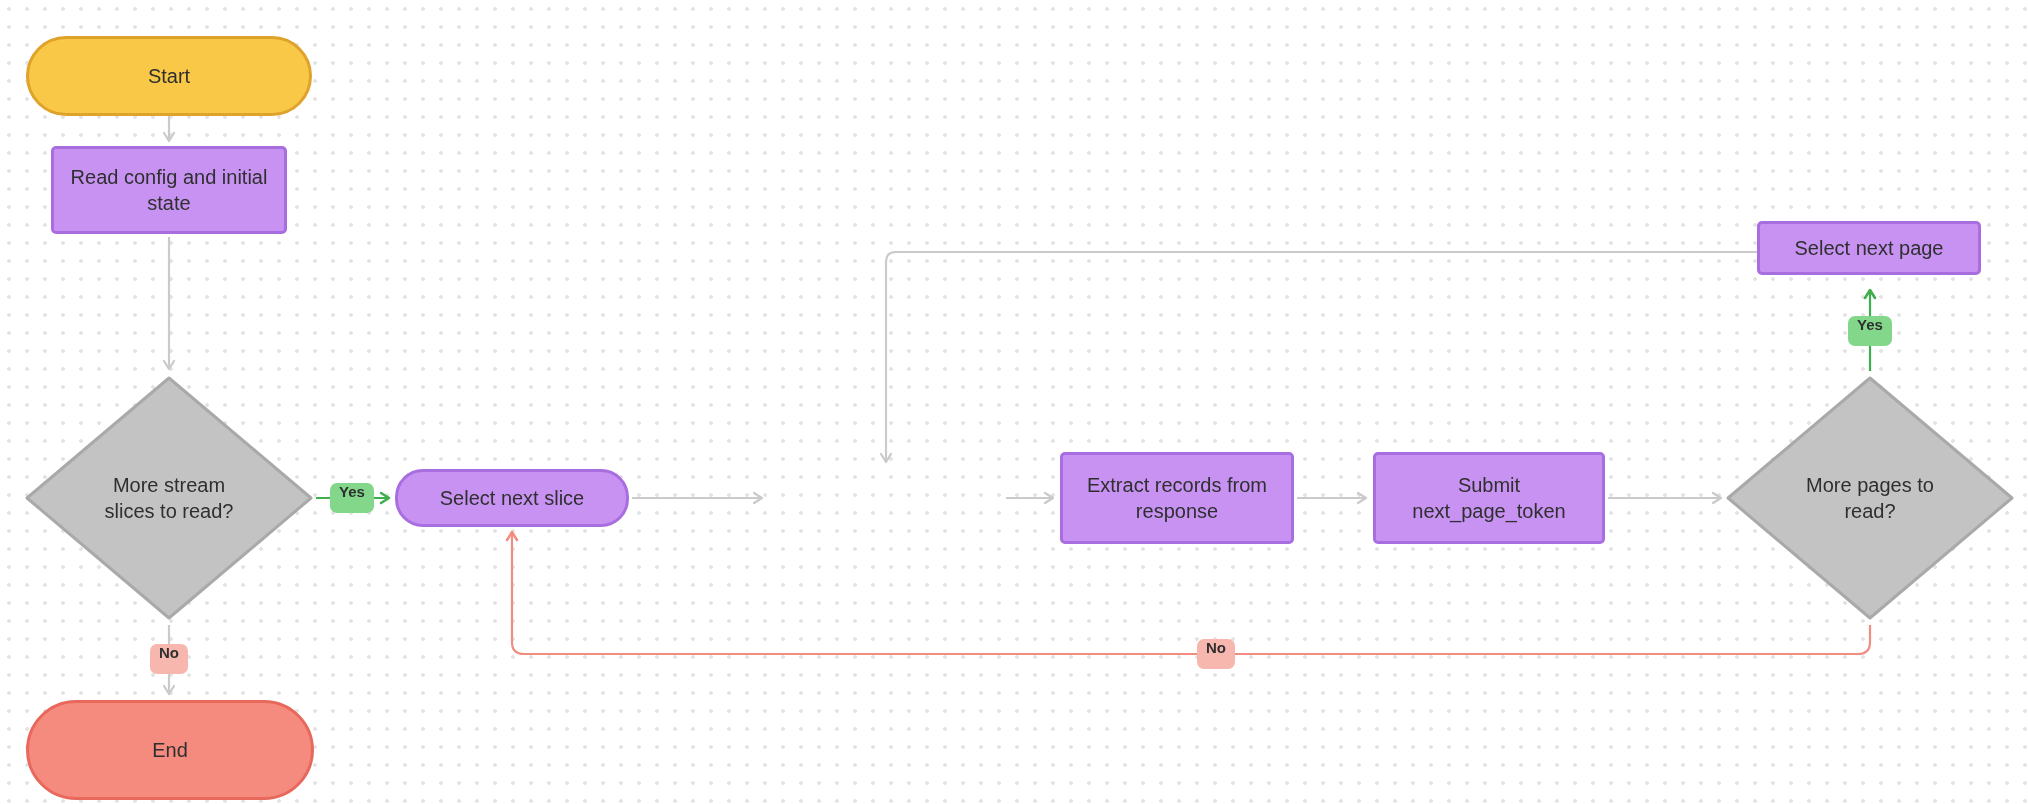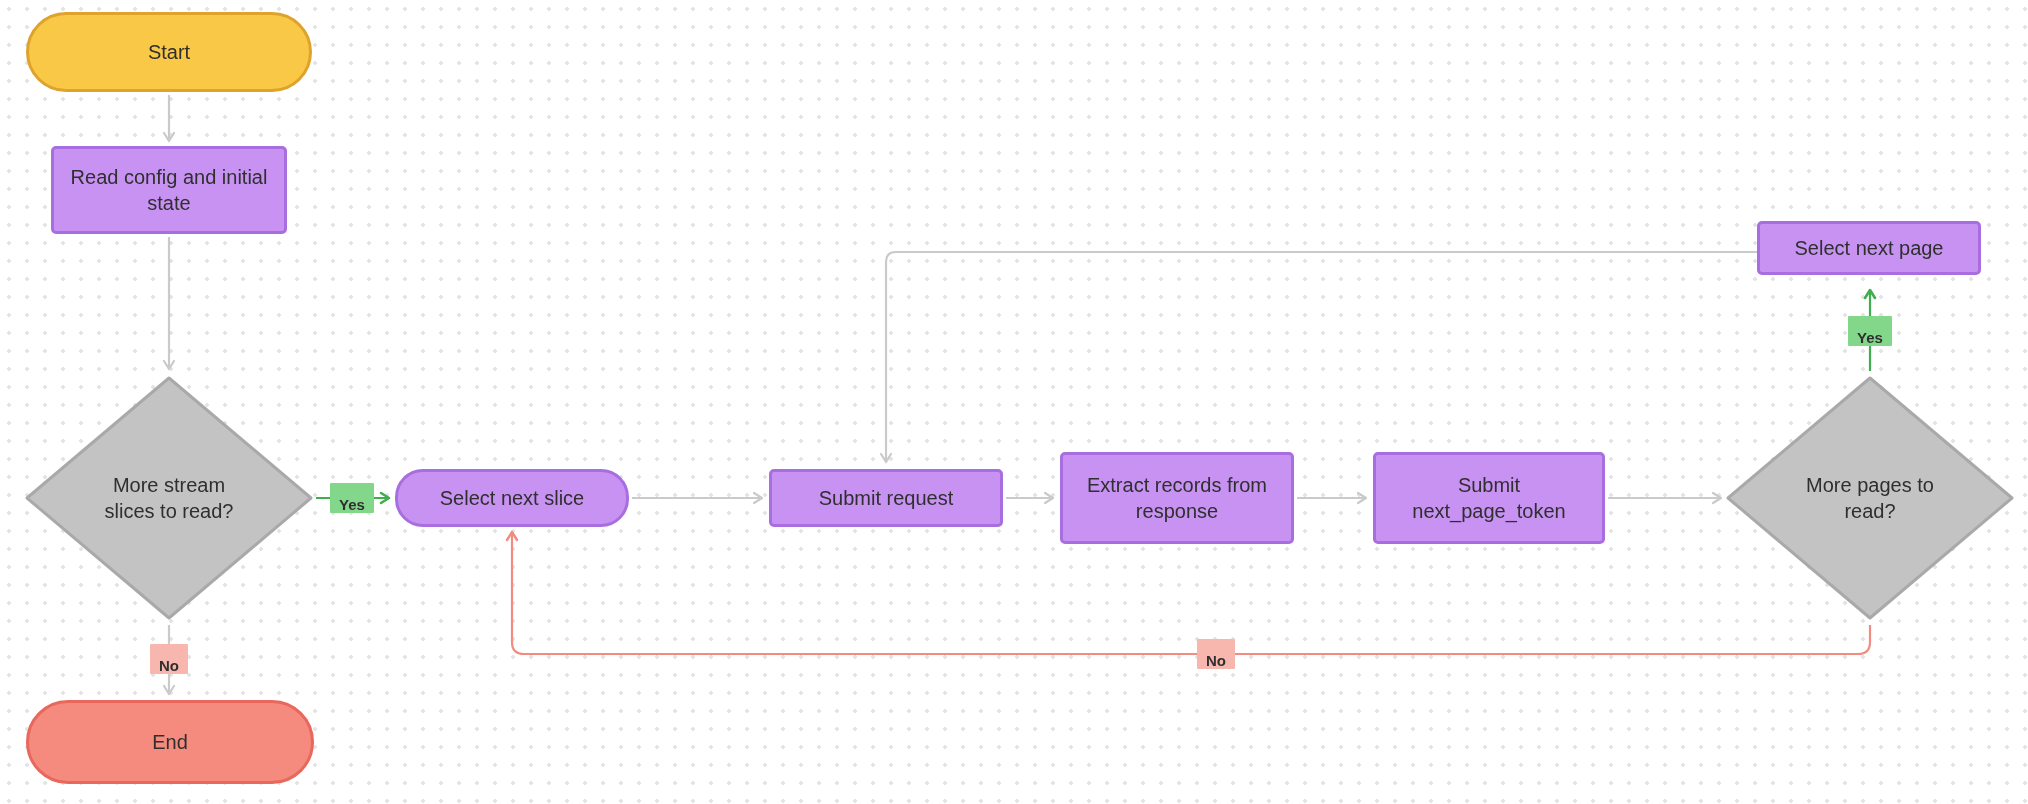--- a/index.html
+++ b/index.html
@@ -33,32 +33,32 @@
     text-align: center;
     font-size: 20px; line-height: 1.3;
   }
   .process {
     background: var(--process-fill, #c792f2);
     border: 3px solid var(--process-border, #a86ee0);
     border-radius: 5px;
     padding: 14px 12px;
   }
   .terminator { border-radius: 999px; border: 3px solid transparent; }
-  .terminator.start { background: var(--start-fill, #f9c847); border-color: var(--start-border, #dfa32b); }
+  .terminator.start { background: var(--start-fill, #f9c847); border-color: var(--start-border, #dfa32b); margin-top: 24px; }
   .terminator.end   { background: var(--end-fill,   #f58a7e); border-color: var(--end-border,   #e8685c); }
 
   .decision { background: transparent; }
   .decision > svg { position: absolute; inset: 0; width: 100%; height: 100%; }
   .decision .diamond-label { position: relative; max-width: 152px; }
 
   .badge {
     position: absolute;
-    display: flex; align-items: flex-end; justify-content: center;
+    display: flex; align-items: flex-start; justify-content: center;
     font-size: 15px; font-weight: 600;
-    border-radius: 1px;
+    border-radius: 7px;
     color: var(--badge-text, #2f2f2f);
   }
   .badge.yes { background: var(--badge-yes-fill, #82d78a); }
   .badge.no  { background: var(--badge-no-fill,  #f8b7ae); }
 </style>
 </head>
 <body>
 
 <div id="canvas">
 
@@ -100,44 +100,41 @@
     <svg viewBox="0 0 292 248" preserveAspectRatio="none">
       <polygon points="146,4 288,124 146,244 4,124" stroke-width="3" stroke-linejoin="round" style="fill: var(--decision-fill,#c3c3c3); stroke: var(--decision-border,#a9a9a9);"></polygon>
     </svg>
     <span class="diamond-label">More stream slices to read?</span>
   </div>
 
   <div class="node process" style="left:395px; top:469px; width:234px; height:58px;border-radius:28px;">
     <span>Select next slice</span>
   </div>
 
-  <div class="node process" style="left:769px; top:469px; width:234px; height:58px;">
-    <span>Submit request</span>
-  </div>
 
   <div class="node process" style="left:1060px; top:452px; width:234px; height:92px;">
     <span>Extract records from response</span>
   </div>
 
   <div class="node process" style="left:1373px; top:452px; width:232px; height:92px;">
     <span>Submit next_page_token</span>
   </div>
 
   <div class="node decision" style="left:1724px; top:374px; width:292px; height:248px;">
     <svg viewBox="0 0 292 248" preserveAspectRatio="none">
       <polygon points="146,4 288,124 146,244 4,124" stroke-width="3" stroke-linejoin="round" style="fill: var(--decision-fill,#c3c3c3); stroke: var(--decision-border,#a9a9a9);"></polygon>
     </svg>
     <span class="diamond-label">More pages to read?</span>
   </div>
 
   <div class="node process" style="left:1757px; top:221px; width:224px; height:54px;">
     <span>Select next page</span>
   </div>
 
-  <div class="node terminator end" style="left:26px; top:700px; width:288px; height:84px;">
+  <div class="node terminator end" style="left:26px; top:700px; width:288px; height:100px;">
     <span>End</span>
   </div>
 
   <div class="badge yes" style="left:330px; top:483px; width:44px; height:30px;">
     <span>Yes</span>
   </div>
 
   <div class="badge no" style="left:150px; top:644px; width:38px; height:30px;">
     <span>No</span>
   </div>

